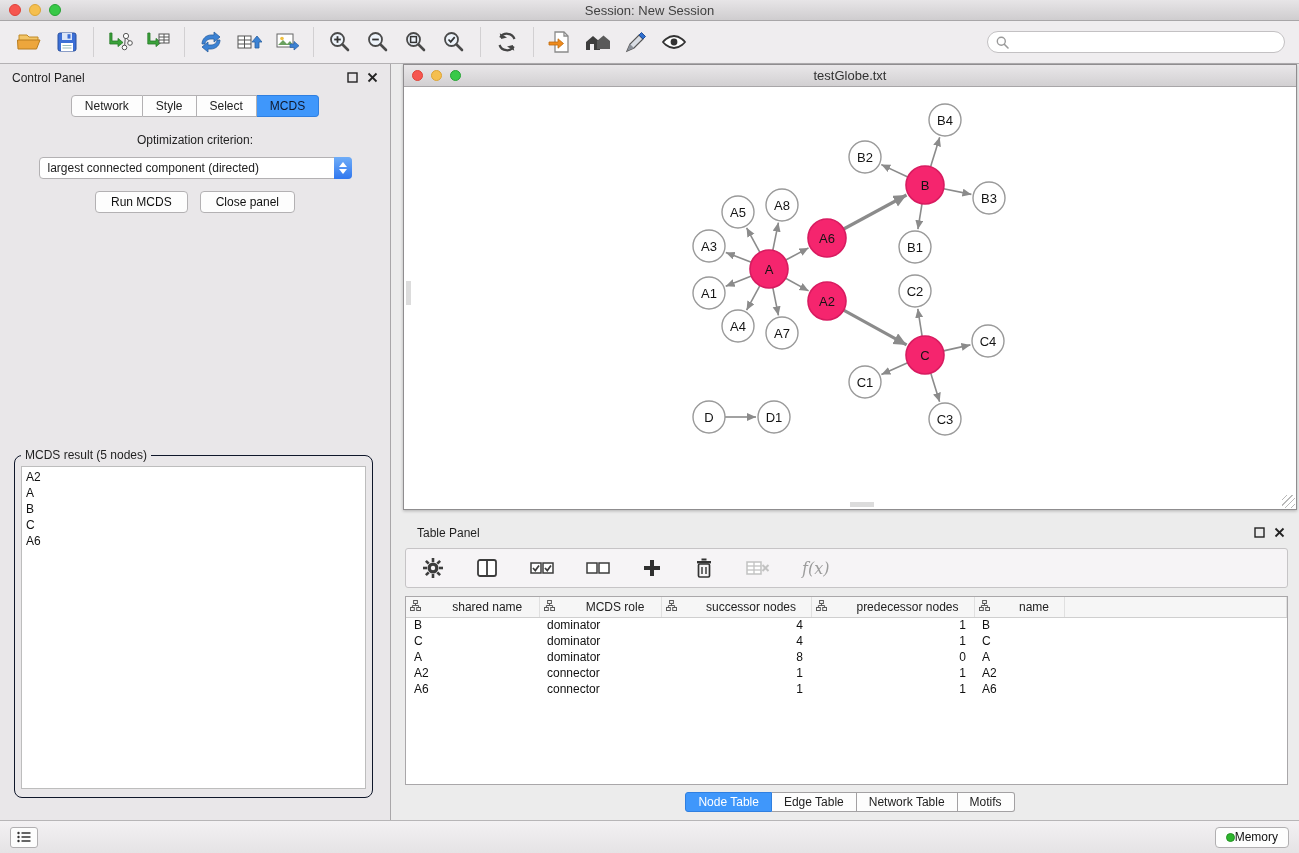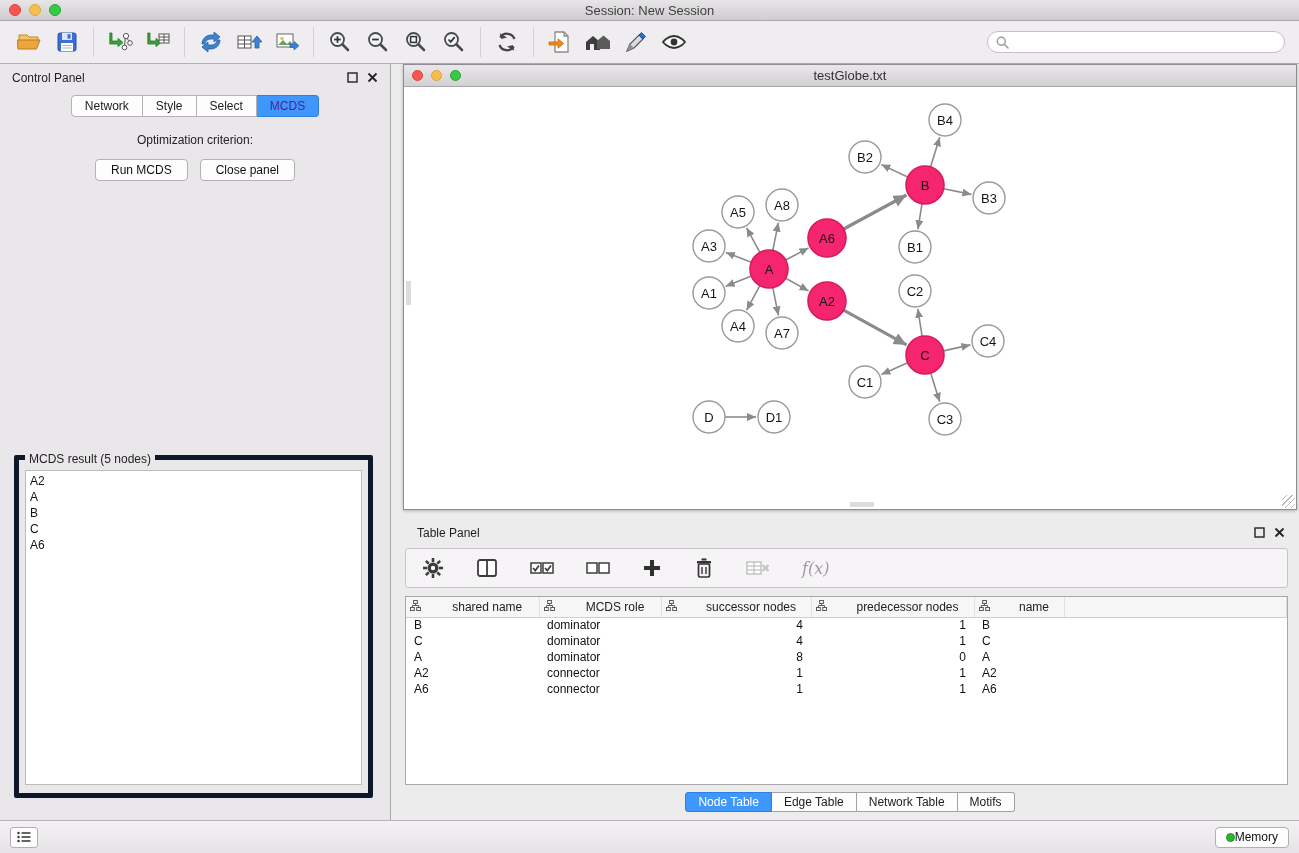--- a/index.html
+++ b/index.html
@@ -28,29 +28,29 @@
 
 
 .control-panel{width:391px;flex:0 0 auto;background:#e9e7e9;border-right:1px solid #a9a7a9;display:flex;flex-direction:column;position:relative}
 .panel-header{height:27px;display:flex;align-items:center;padding:0 12px;font-size:12px;color:#1f1f1f;flex:0 0 auto}
 .panel-header .hbtns{margin-left:auto;display:flex;gap:9px;align-items:center}
 .hicon{width:11px;height:11px;display:block}
 .seg-tabs{display:flex;justify-content:center;margin:4px 0 2px;flex:0 0 auto}
 .seg-tab{border:1px solid #b3b1b3;border-left:none;background:#fdfdfd;padding:3px 13px;font-size:12px;color:#222;cursor:default}
 .seg-tab:first-child{border-left:1px solid #b3b1b3;border-radius:4px 0 0 4px}
 .seg-tab:last-child{border-radius:0 4px 4px 0}
-.seg-tab.active{background:#3f97fb;border-color:#2f7fe0;color:#4c1d95}
+.seg-tab.active{background:#3f97fb;border-color:#2f7fe0;color:#0f172a}
 .opt-label{text-align:center;margin-top:14px;font-size:12px}
 .dropdown{margin:10px auto 0;width:313px;height:22px;background:#fff;border:1px solid #b3b1b3;border-radius:4px;display:flex;align-items:center;position:relative}
 .dropdown .dd-text{padding-left:8px;font-size:12px;flex:1;white-space:nowrap;overflow:hidden}
 .dd-step{width:18px;height:22px;margin:-1px -1px -1px 0;border-radius:0 4px 4px 0;background:linear-gradient(#6fadf8,#3077ef);display:flex;flex-direction:column;align-items:center;justify-content:center;gap:2px}
 .dd-step svg{display:block}
 .btn-row{display:flex;justify-content:center;gap:12px;margin-top:12px}
 .pbtn{background:#fdfdfd;border:1px solid #b3b1b3;border-radius:4px;padding:3px 15px;font-size:12px;color:#111}
-.groupbox{position:absolute;left:14px;right:17px;top:391px;bottom:22px;border:5px solid #0f172a;border-radius:2px}
+.groupbox{position:absolute;left:14px;right:17px;top:391px;bottom:22px;border:1px solid #0f172a;border-radius:8px}
 .groupbox .gb-title{position:absolute;top:-8px;left:6px;background:#e9e7e9;padding:0 4px;font-size:12px;color:#1f1f1f}
 .gb-list{position:absolute;left:6px;right:6px;top:10px;bottom:8px;background:#fff;border:1px solid #bdbdbd;overflow:hidden;padding:2px 0}
 .result-item{font-size:12px;padding:0 4px;line-height:16px;color:#111}
 
 
 .right-area{flex:1;display:flex;flex-direction:column;min-width:0;padding:0 2px 0 12px}
 
 
 .net-window{height:446px;flex:0 0 auto;border:1px solid #8f8d8f;background:#fff;display:flex;flex-direction:column;box-shadow:0 1px 3px rgba(0,0,0,.25);position:relative}
 .net-titlebar{height:22px;background:linear-gradient(#e9e7e9,#d2d0d2);border-bottom:1px solid #a8a6a8;display:flex;align-items:center;position:relative;flex:0 0 auto}
@@ -254,20 +254,31 @@
             </svg>
         </span>
       </div>
       <div class="seg-tabs">
           <div class="seg-tab">Network</div>
           <div class="seg-tab">Style</div>
           <div class="seg-tab">Select</div>
           <div class="seg-tab active">MCDS</div>
         </div>
       <div class="opt-label">Optimization criterion:</div>
+      <div class="dropdown">
+        <span class="dd-text">largest connected component (directed)</span>
+        <span class="dd-step">
+          <svg width="8" height="5" viewBox="0 0 8 5">
+              <path d="M4 0l4 5H0z" fill="#fff"></path>
+            </svg>
+          <svg width="8" height="5" viewBox="0 0 8 5">
+              <path d="M4 5l4-5H0z" fill="#fff"></path>
+            </svg>
+        </span>
+      </div>
       <div class="btn-row">
         <button class="pbtn">Run MCDS</button>
         <button class="pbtn">Close panel</button>
       </div>
       <div class="groupbox">
         <span class="gb-title">MCDS result (5 nodes)</span>
         <div class="gb-list">
             <div class="result-item">A2</div>
             <div class="result-item">A</div>
             <div class="result-item">B</div>

